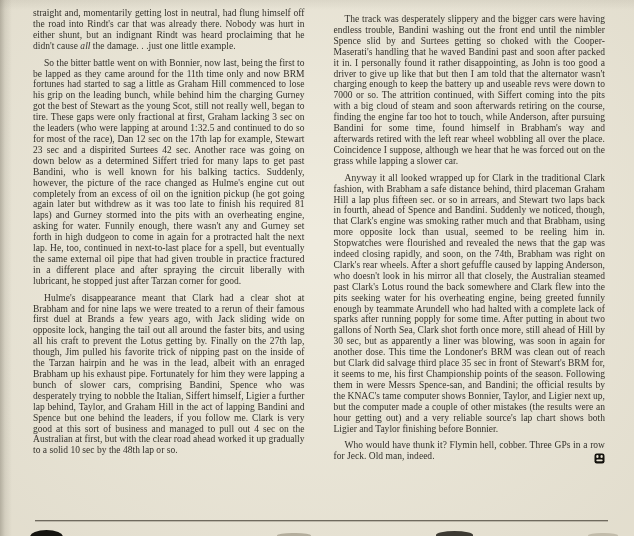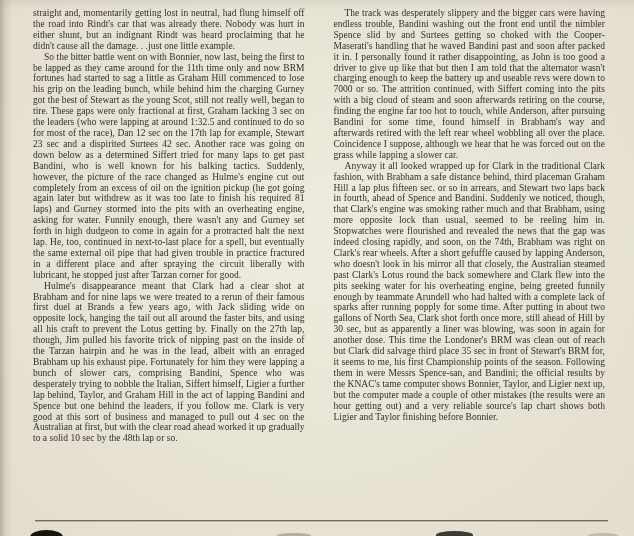--- a/index.html
+++ b/index.html
@@ -24,22 +24,22 @@
     width:272px;
     color:#32302a;
     font-size:9.5px;line-height:10.9px;
     text-align:justify;
     letter-spacing:0.02px;
   }
   .col p{
     margin:0;padding:0;
     position:relative;
   }
-  .col p.indent{text-indent:11px;}
-  .col .italic{}
+  .col p.indent{text-indent:11px;margin-top:6px;}
+  .col .italic{font-style:italic;}
   .footer-rule{
     position:absolute;left:35px;top:520px;width:573px;height:1px;
     background:#6f6a5e;
     box-shadow:0 1px 0 rgba(111,106,94,0.35);
   }
   .end-marker{
     position:absolute;right:0;bottom:-2px;
     width:11px;height:11px;display:inline-block;
   }
   .end-marker svg{display:block;}
@@ -56,20 +56,28 @@
 <div class="page">
   <div class="columns">
     <div class="col" id="col-left">
         <p><span>straight and, momentarily getting lost in neutral, had flung himself off the road into Rindt's car that was already there. Nobody was hurt in either shunt, but an indignant Rindt was heard proclaiming that he didn't cause </span><span class="italic">all</span><span> the damage. . .just one little example.</span></p>
         <p class="indent"><span>So the bitter battle went on with Bonnier, now last, being the first to be lapped as they came around for the 11th time only and now BRM fortunes had started to sag a little as Graham Hill commenced to lose his grip on the leading bunch, while behind him the charging Gurney got the best of Stewart as the young Scot, still not really well, began to tire. These gaps were only fractional at first, Graham lacking 3 sec on the leaders (who were lapping at around 1:32.5 and continued to do so for most of the race), Dan 12 sec on the 17th lap for example, Stewart 23 sec and a dispirited Surtees 42 sec. Another race was going on down below as a determined Siffert tried for many laps to get past Bandini, who is well known for his balking tactics. Suddenly, however, the picture of the race changed as Hulme's engine cut out completely from an excess of oil on the ignition pickup (he got going again later but withdrew as it was too late to finish his required 81 laps) and Gurney stormed into the pits with an overheating engine, asking for water. Funnily enough, there wasn't any and Gurney set forth in high dudgeon to come in again for a protracted halt the next lap. He, too, continued in next-to-last place for a spell, but eventually the same external oil pipe that had given trouble in practice fractured in a different place and after spraying the circuit liberally with lubricant, he stopped just after Tarzan corner for good.</span></p>
         <p class="indent"><span>Hulme's disappearance meant that Clark had a clear shot at Brabham and for nine laps we were treated to a rerun of their famous first duel at Brands a few years ago, with Jack sliding wide on opposite lock, hanging the tail out all around the faster bits, and using all his craft to prevent the Lotus getting by. Finally on the 27th lap, though, Jim pulled his favorite trick of nipping past on the inside of the Tarzan hairpin and he was in the lead, albeit with an enraged Brabham up his exhaust pipe. Fortunately for him they were lapping a bunch of slower cars, comprising Bandini, Spence who was desperately trying to nobble the Italian, Siffert himself, Ligier a further lap behind, Taylor, and Graham Hill in the act of lapping Bandini and Spence but one behind the leaders, if you follow me. Clark is very good at this sort of business and managed to pull out 4 sec on the Australian at first, but with the clear road ahead worked it up gradually to a solid 10 sec by the 48th lap or so.</span></p>
       </div>
     <div class="col" id="col-right">
         <p class="indent"><span>The track was desperately slippery and the bigger cars were having endless trouble, Bandini washing out the front end until the nimbler Spence slid by and Surtees getting so choked with the Cooper-Maserati's handling that he waved Bandini past and soon after packed it in. I personally found it rather disappointing, as John is too good a driver to give up like that but then I am told that the alternator wasn't charging enough to keep the battery up and useable revs were down to 7000 or so. The attrition continued, with Siffert coming into the pits with a big cloud of steam and soon afterwards retiring on the course, finding the engine far too hot to touch, while Anderson, after pursuing Bandini for some time, found himself in Brabham's way and afterwards retired with the left rear wheel wobbling all over the place. Coincidence I suppose, although we hear that he was forced out on the grass while lapping a slower car.</span></p>
         <p class="indent"><span>Anyway it all looked wrapped up for Clark in the traditional Clark fashion, with Brabham a safe distance behind, third placeman Graham Hill a lap plus fifteen sec. or so in arrears, and Stewart two laps back in fourth, ahead of Spence and Bandini. Suddenly we noticed, though, that Clark's engine was smoking rather much and that Brabham, using more opposite lock than usual, seemed to be reeling him in. Stopwatches were flourished and revealed the news that the gap was indeed closing rapidly, and soon, on the 74th, Brabham was right on Clark's rear wheels. After a short gefuffle caused by lapping Anderson, who doesn't look in his mirror all that closely, the Australian steamed past Clark's Lotus round the back somewhere and Clark flew into the pits seeking water for his overheating engine, being greeted funnily enough by teammate Arundell who had halted with a complete lack of sparks after running popply for some time. After putting in about two gallons of North Sea, Clark shot forth once more, still ahead of Hill by 30 sec, but as apparently a liner was blowing, was soon in again for another dose. This time the Londoner's BRM was clean out of reach but Clark did salvage third place 35 sec in front of Stewart's BRM for, it seems to me, his first Championship points of the season. Following them in were Messrs Spence-san, and Bandini; the official results by the KNAC's tame computer shows Bonnier, Taylor, and Ligier next up, but the computer made a couple of other mistakes (the results were an hour getting out) and a very reliable source's lap chart shows both Ligier and Taylor finishing before Bonnier.</span></p>
+        <p class="indent"><span>Who would have thunk it? Flymin hell, cobber. Three GPs in a row for Jeck. Old man, indeed.</span><span class="end-marker">
+            <svg width="11" height="11" viewBox="0 0 11 11">
+              <rect x="0.5" y="0.5" width="10" height="10" rx="2.2" fill="#15130e"></rect>
+              <rect x="2.3" y="2" width="2.2" height="3" rx="1" fill="#eae5d5"></rect>
+              <rect x="6.5" y="2" width="2.2" height="3" rx="1" fill="#eae5d5"></rect>
+              <rect x="2.3" y="6.6" width="6.4" height="1.6" rx="0.8" fill="#eae5d5"></rect>
+            </svg>
+          </span></p>
       </div>
   </div>
   <div class="footer-rule"></div>
   <div class="sliver sliver-1"></div>
   <div class="sliver sliver-2"></div>
   <div class="sliver sliver-3"></div>
   <div class="sliver sliver-4"></div>
 </div>
 
 </body></html>

